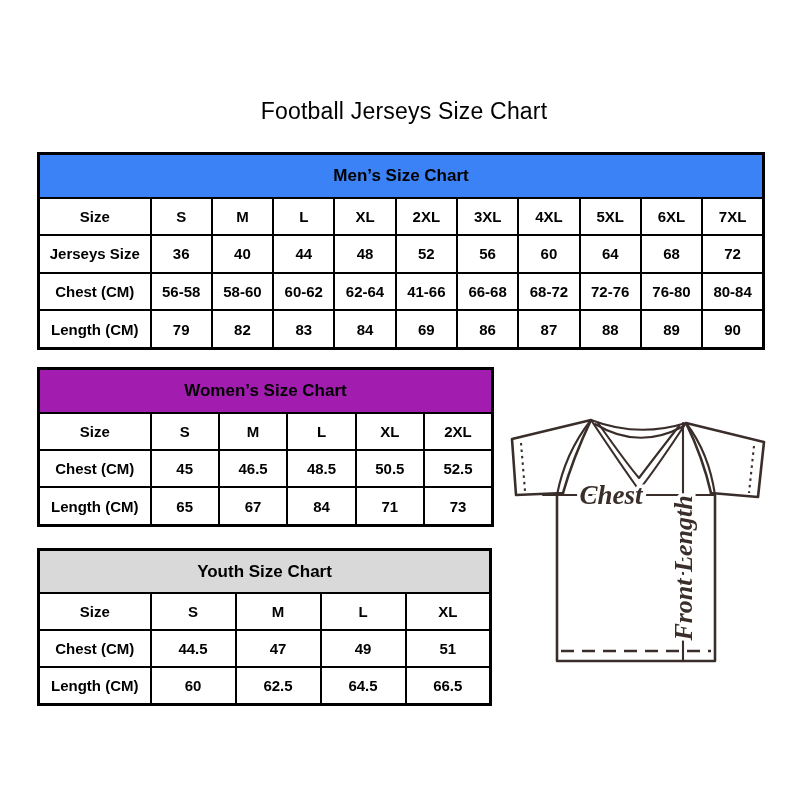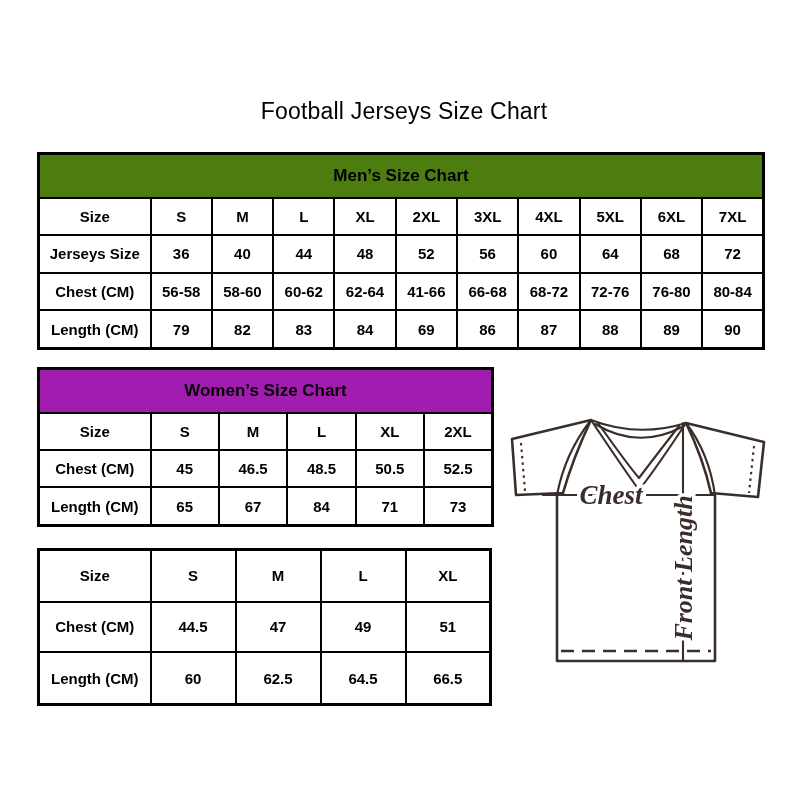--- a/index.html
+++ b/index.html
@@ -64,21 +64,21 @@
         <col>
         <col>
         <col>
         <col>
         <col>
         <col>
         <col>
       </colgroup>
       <tbody>
         <tr class="title-row">
-          <td colspan="11" style="background: #4d7c0f;">Men’s Size Chart</td>
+          <td colspan="11" style="background: #3b82f6;">Men’s Size Chart</td>
         </tr>
         <tr>
           <td>Size</td>
           <td>S</td>
           <td>M</td>
           <td>L</td>
           <td>XL</td>
           <td>2XL</td>
           <td>3XL</td>
           <td>4XL</td>
@@ -174,20 +174,23 @@
 <div class="tbl-wrap" id="youth-table-wrap">
   <table class="size-table">
       <colgroup>
         <col class="c-first">
         <col>
         <col>
         <col>
         <col>
       </colgroup>
       <tbody>
+        <tr class="title-row">
+          <td colspan="5" style="background: rgb(217, 217, 217);">Youth Size Chart</td>
+        </tr>
         <tr>
           <td>Size</td>
           <td>S</td>
           <td>M</td>
           <td>L</td>
           <td>XL</td>
         </tr>
         <tr>
           <td>Chest (CM)</td>
           <td>44.5</td>

